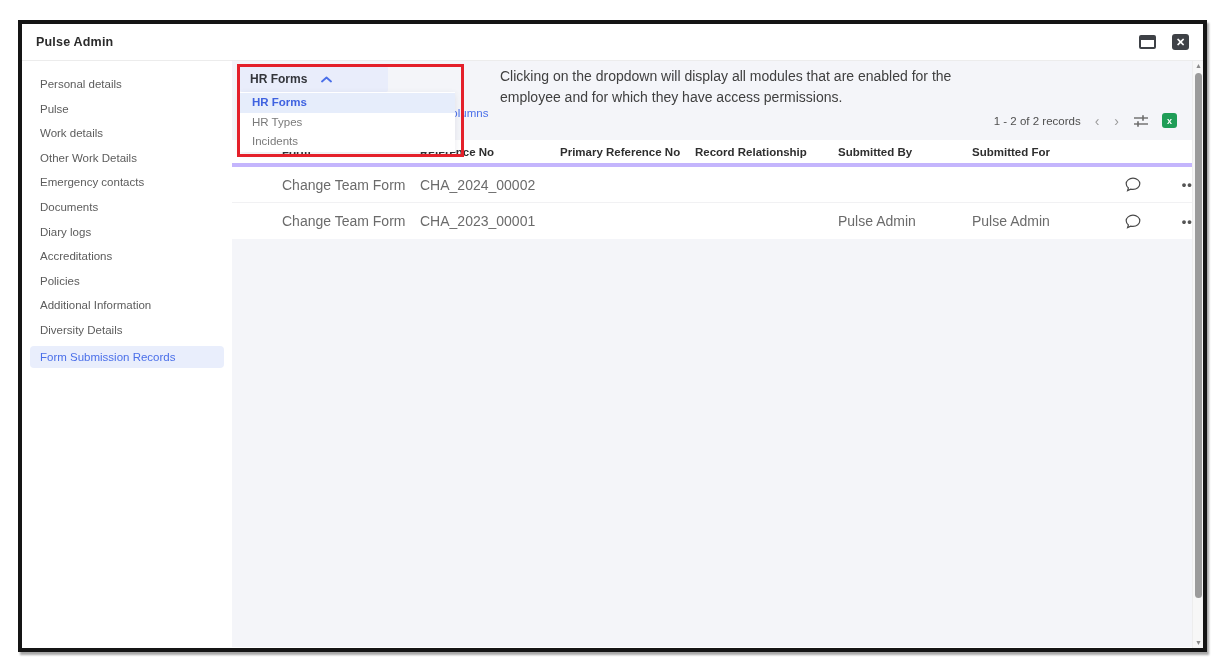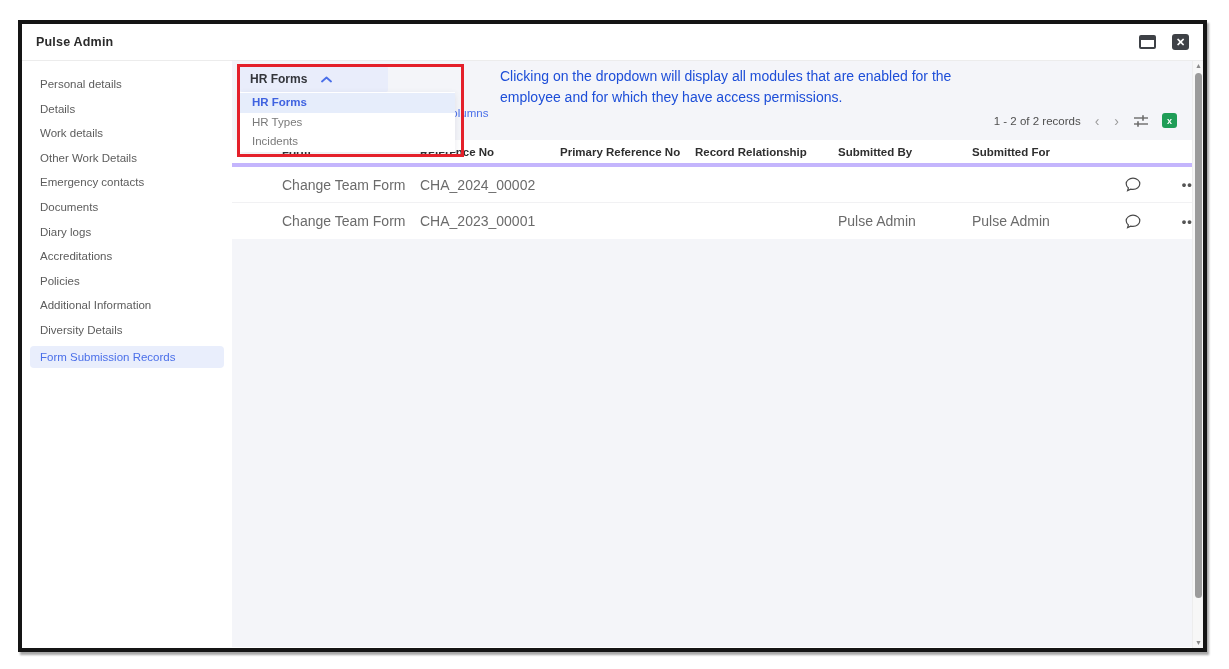--- a/index.html
+++ b/index.html
@@ -25,21 +25,21 @@
   
   .sidebar { width:210px; background:#fff; padding:14px 8px 0 8px; display:flex; flex-direction:column; gap:6.6px; flex:0 0 auto; }
   .side-item { height:18px; line-height:18px; font-size:11.5px; color:#5c5c5c; padding:0 10px; border-radius:4px;
                white-space:nowrap; cursor:pointer; display:flex; align-items:center; }
   .side-item.selected { color:#4a6fe9; background:#e9eefc; height:22px; line-height:22px; }
 
   
   .main { position:relative; flex:1 1 auto; background:#f4f5f9; overflow:hidden; }
 
   .annotation { position:absolute; left:268px; top:5px; width:480px; font-size:14px; font-weight:500;
-                color:#1d4ed8; line-height:21px; }
+                color:#404040; line-height:21px; }
 
   .columns-link { position:absolute; left:211px; top:46px; font-size:11.5px; color:#4a6fe9; cursor:pointer; }
 
   .pager { position:absolute; right:26px; top:52px; display:flex; align-items:center; gap:13px; }
   .pager .records { font-size:11.5px; color:#4f4f4f; }
   .pager .chev { font-size:14px; color:#9a9a9a; cursor:pointer; line-height:1; padding:0 1px; }
   .icon-sliders { width:16px; height:14px; cursor:pointer; }
   .icon-excel { width:15px; height:15px; background:#1f9d57; border-radius:3px; color:#fff; font-size:9px; font-weight:bold;
                 display:flex; align-items:center; justify-content:center; cursor:pointer; }
 
@@ -86,21 +86,21 @@
       <div class="win-controls">
         <div class="btn-max" title="Maximize"></div>
         <div class="btn-close" title="Close">✕</div>
       </div>
     </div>
 
     <div class="body">
 
       <aside class="sidebar">
         <div class="side-item">Personal details</div>
-        <div class="side-item">Details</div>
+        <div class="side-item">Pulse</div>
         <div class="side-item">Work details</div>
         <div class="side-item">Other Work Details</div>
         <div class="side-item">Emergency contacts</div>
         <div class="side-item">Documents</div>
         <div class="side-item">Diary logs</div>
         <div class="side-item">Accreditations</div>
         <div class="side-item">Policies</div>
         <div class="side-item">Additional Information</div>
         <div class="side-item">Diversity Details</div>
         <div class="side-item selected">Form Submission Records</div>

